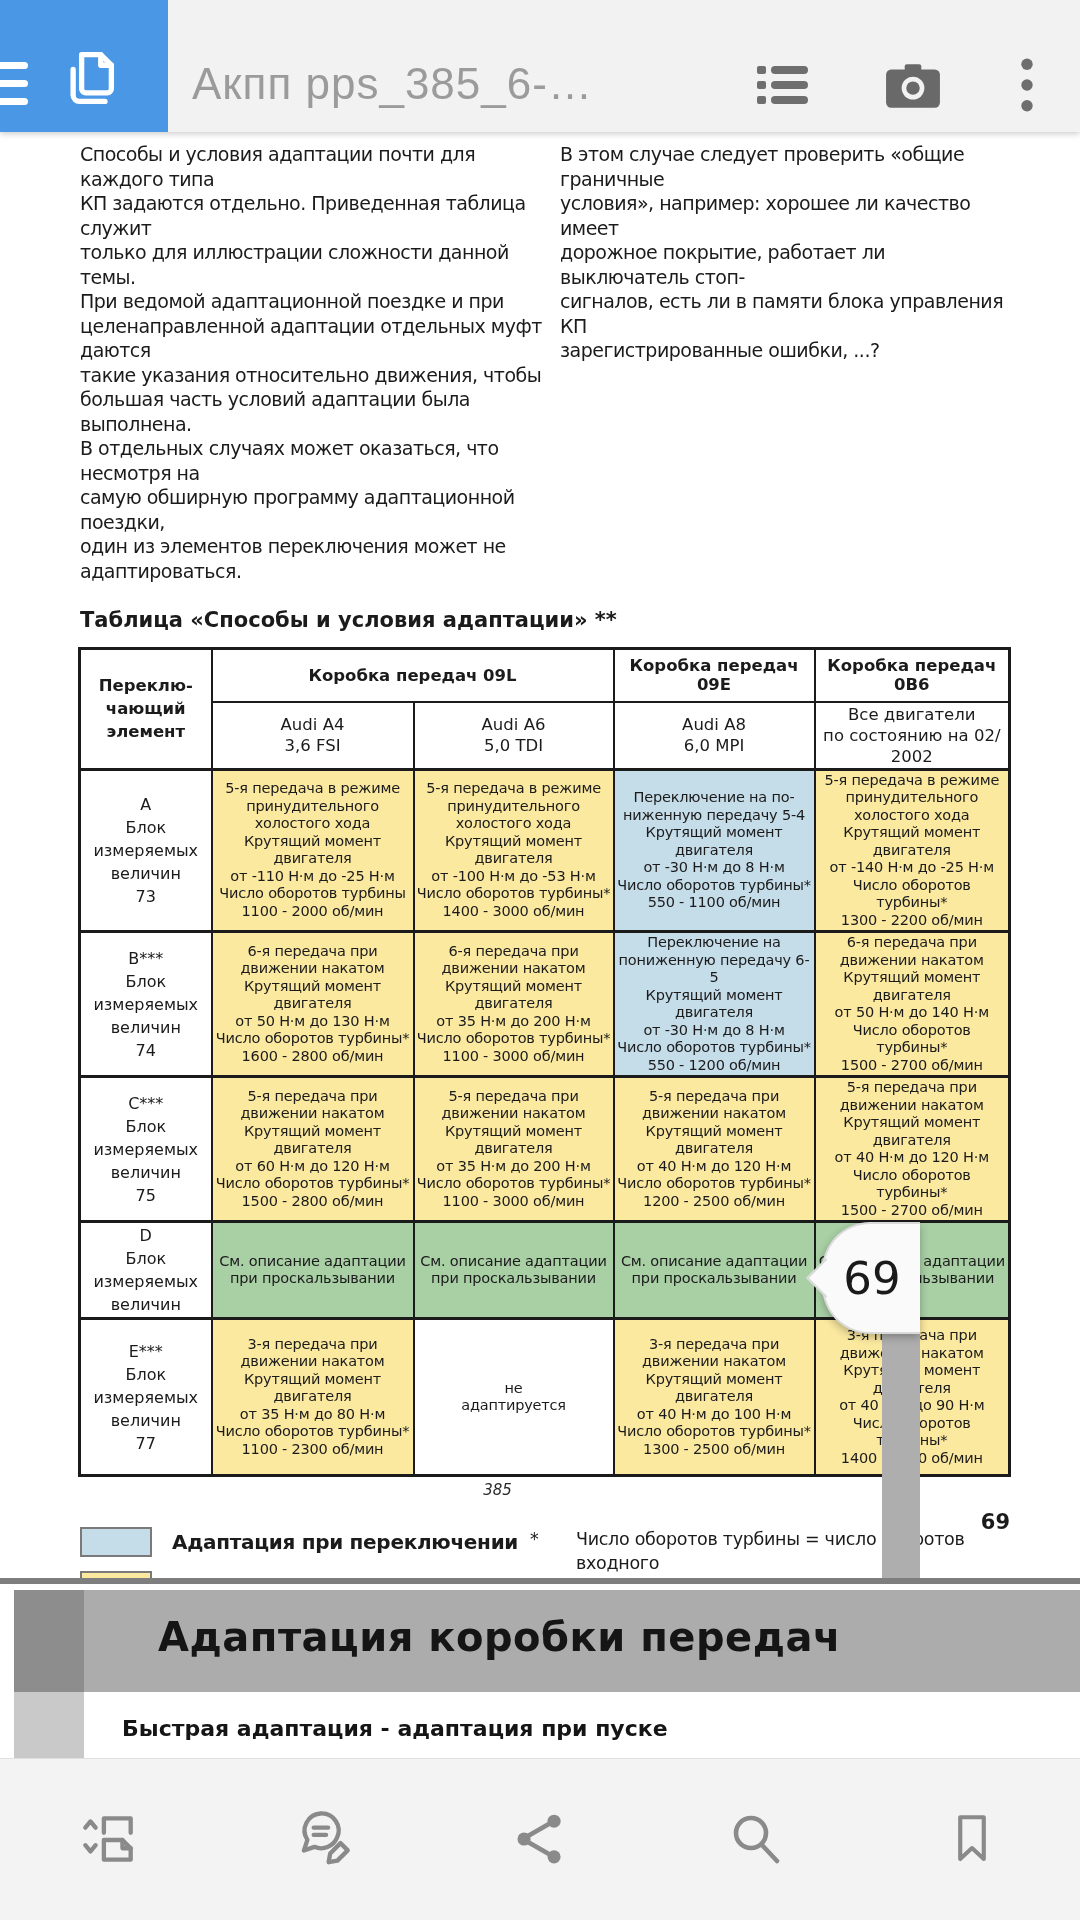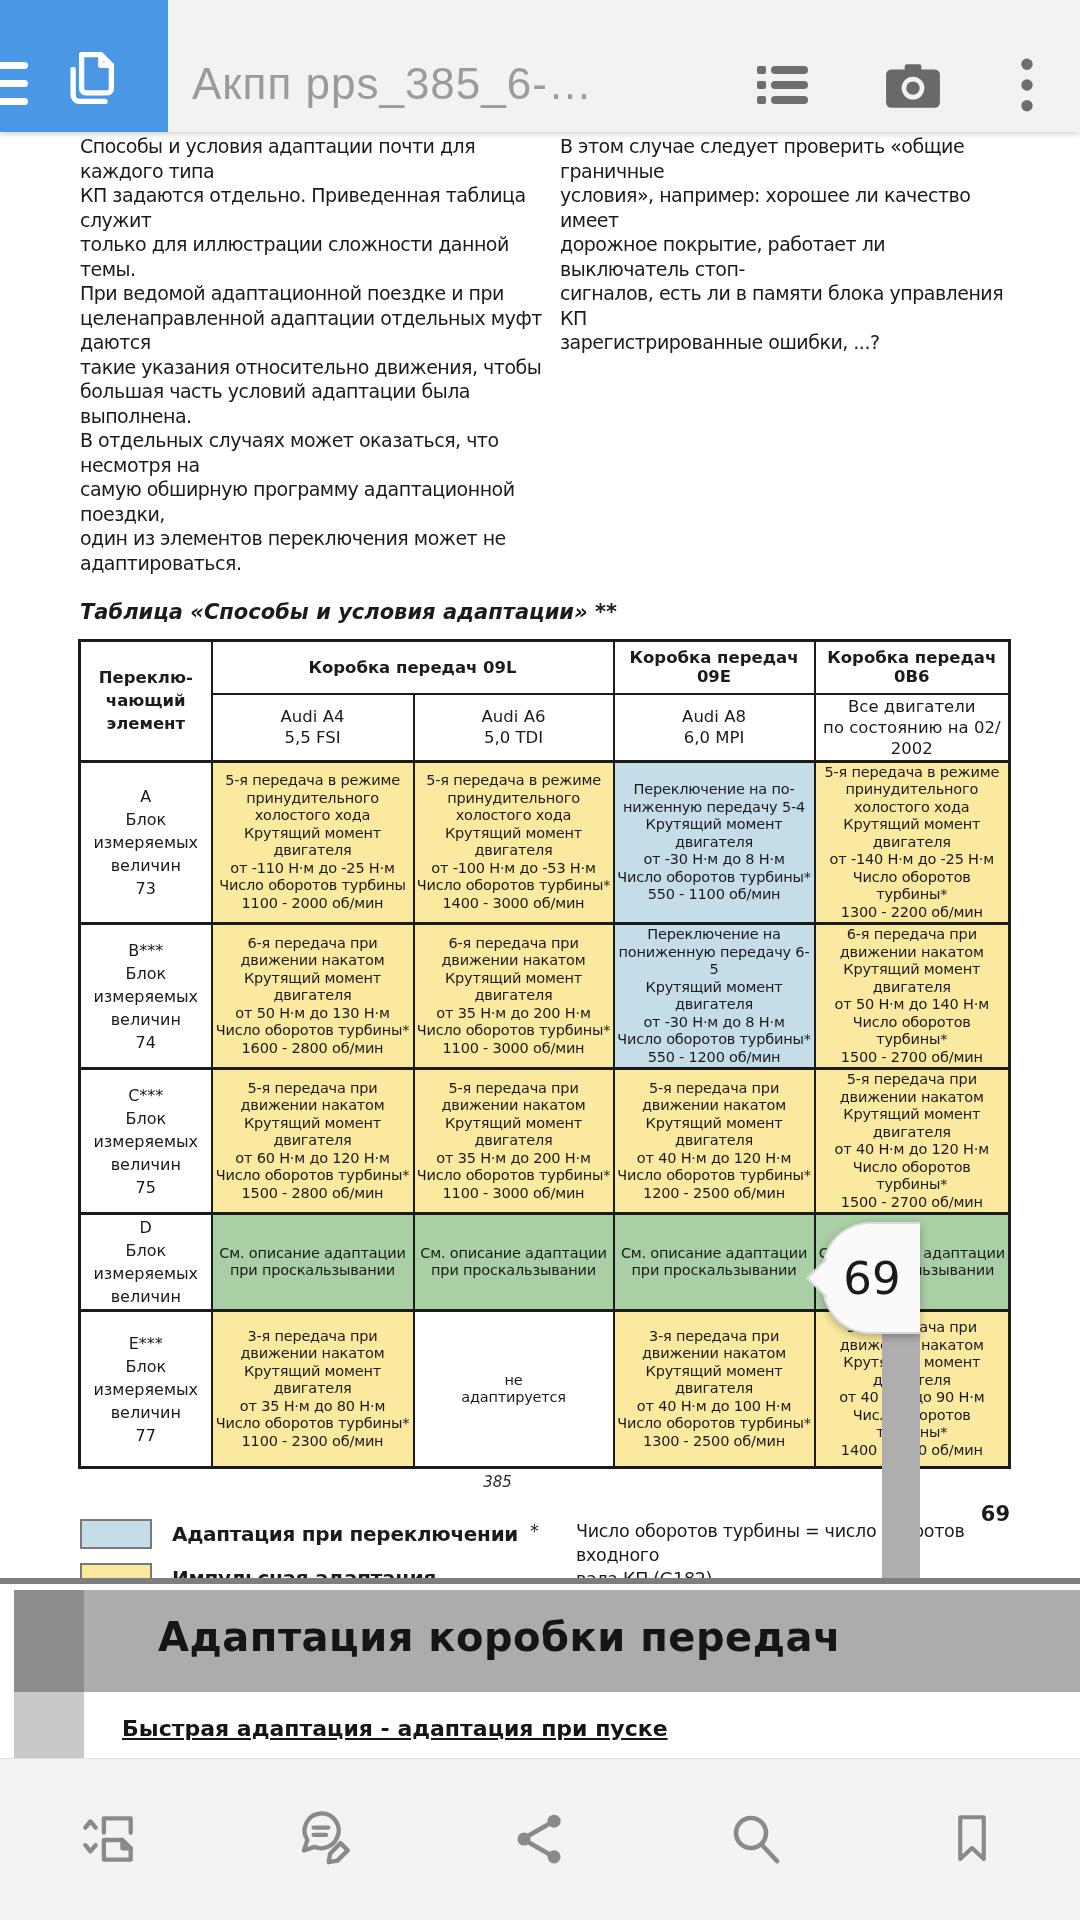--- a/index.html
+++ b/index.html
@@ -17,28 +17,28 @@
   .ham i { display:block; width:44px; height:7px; border-radius:4px; background:#fff; margin-bottom:11px; }
   .badge-pages { position:absolute; left:54px; top:44px; }
   .app-title { position:absolute; left:192px; top:57px; font-size:44px; line-height:54px;
                color:#9B9B9B; font-weight:500; letter-spacing:1px; white-space:nowrap; }
   .act { position:absolute; background:none; border:none; cursor:pointer; }
   .act-toc  { left:756px; top:62px; }
   .act-cam  { left:884px; top:60px; }
   .act-menu { left:1018px; top:56px; }
 
   
-  .page1 { position:absolute; top:124px; left:0; width:1080px; height:1446px; background:#fff;
+  .page1 { position:absolute; top:132px; left:0; width:1080px; height:1446px; background:#fff;
            color:#1b1b1b; }
   .p1-in { padding:10px 65px 0 80px; }
   .pre { white-space:pre-line; }
   .intro { display:flex; font-size:19px; line-height:24.5px; letter-spacing:-0.5px; }
   .intro-l { width:480px; }
   .intro-r { flex:1; }
-  .tbl-title { margin-top:24px; font-size:21px; line-height:26px; font-weight:bold;font-style:italic; }
+  .tbl-title { margin-top:24px; font-size:21px; line-height:26px; font-weight:bold; }
 
   table.adapt { border-collapse:collapse; table-layout:fixed; width:930px; margin-top:14px;
                 margin-left:-2px; border:3px solid #1b1b1b; }
   .adapt th, .adapt td { border:2px solid #1b1b1b; text-align:center; vertical-align:middle;
                          padding:1px 2px; white-space:pre-line; overflow:hidden; }
   .adapt thead tr.grp th { font-weight:bold; font-size:16.5px; height:53px; background:#fff; }
   .adapt thead tr.mdl th { font-weight:normal; font-size:16.5px; line-height:21px; height:64px; background:#fff; }
   .adapt th.corner { font-weight:bold; font-size:17px; line-height:23px; background:#fff; }
   .adapt tbody th { font-weight:normal; font-size:16px; line-height:23px; background:#fff; }
   .adapt tbody td { font-size:14.5px; line-height:17.5px; letter-spacing:-0.2px; }
@@ -74,21 +74,21 @@
 
   
   .page-gap { position:absolute; top:1578px; left:0; width:1080px; height:6px; background:#7E7E7E; }
   .page2 { position:absolute; top:1584px; left:0; width:1080px; height:174px; background:#fff; }
   .p2-band { position:absolute; left:14px; top:6px; right:0; height:102px; background:#ACACAC; }
   .p2-accent { position:absolute; left:14px; top:6px; width:70px; height:102px; background:#8D8D8D; }
   .p2-accent2 { position:absolute; left:14px; top:108px; width:70px; height:66px; background:#C9C9C9; }
   .p2-head { position:absolute; left:122px; top:30px; font-size:40px; font-weight:bold; color:#151515;
              letter-spacing:0.5px; white-space:nowrap;margin-left:36px; }
   .p2-sub { position:absolute; left:122px; top:132px; font-size:22px; font-weight:bold; color:#151515;
-            white-space:nowrap;text-decoration:underline; }
+            white-space:nowrap; }
 
   
   .bbar { position:absolute; top:1758px; left:0; width:1080px; height:162px; background:#F3F3F3;
           border-top:1px solid #E1E1E1; display:flex; z-index:30; }
   .bslot { width:216px; height:162px; display:flex; align-items:center; justify-content:center;
            background:none; border:none; cursor:pointer; }
 </style>
 </head>
 <body>
 
@@ -178,21 +178,21 @@
           <tr class="grp">
             <th class="corner" rowspan="2">Переклю-
 чающий
 элемент</th>
             <th colspan="2">Коробка передач 09L</th>
             <th>Коробка передач 09E</th>
             <th>Коробка передач 0B6</th>
           </tr>
           <tr class="mdl">
             <th>Audi A4
-5,5 FSI</th>
+3,6 FSI</th>
             <th>Audi A6
 5,0 TDI</th>
             <th>Audi A8
 6,0 MPI</th>
             <th>Все двигатели
 по состоянию на 02/
 2002</th>
           </tr>
         </thead>
         <tbody>

